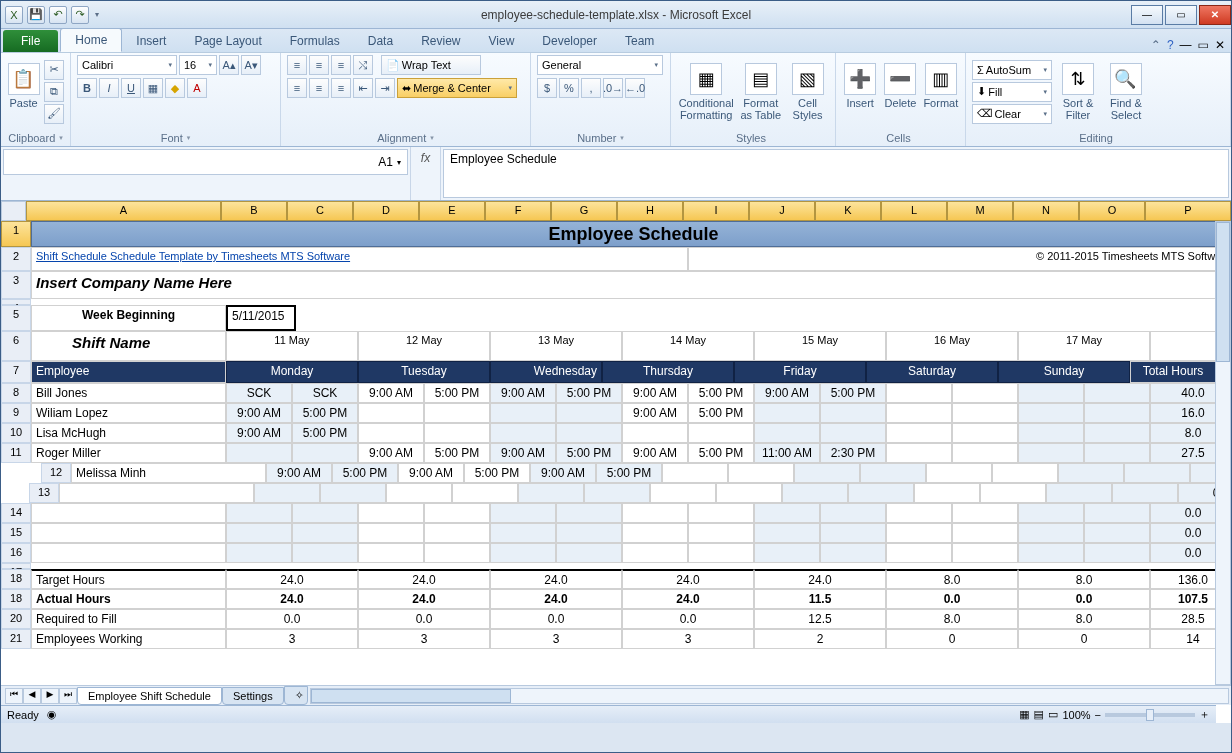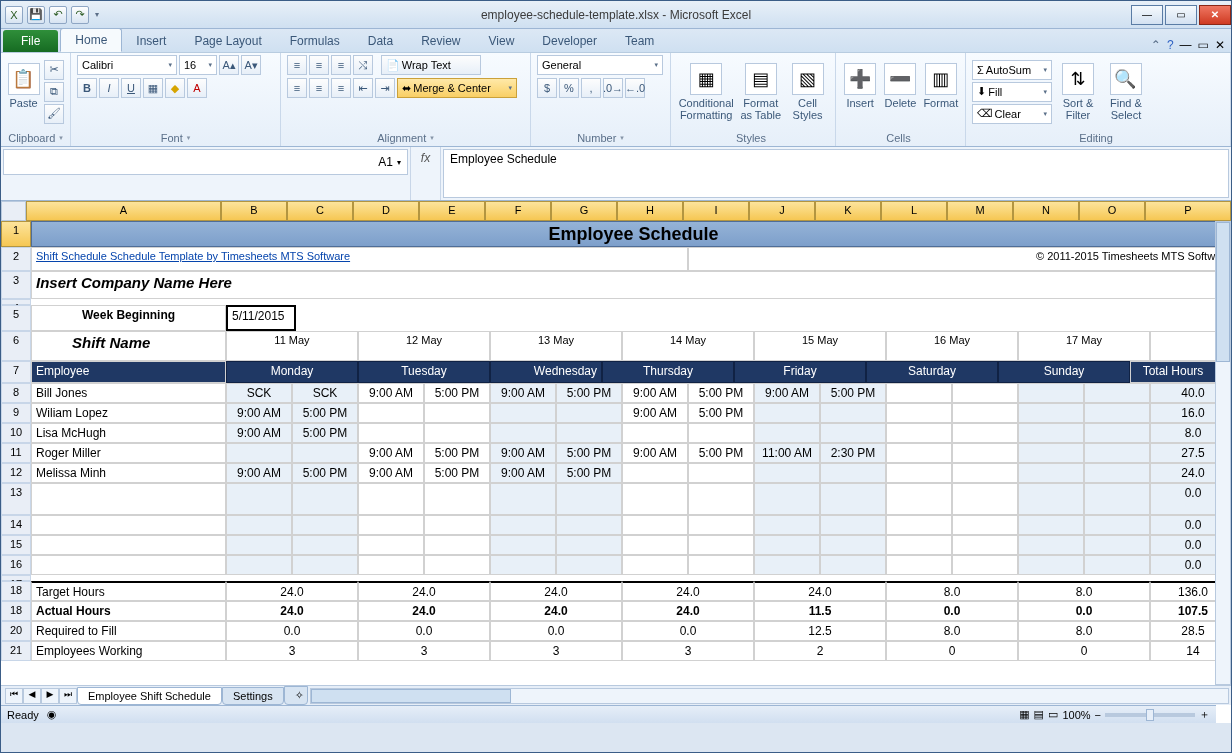--- a/index.html
+++ b/index.html
@@ -440,40 +440,40 @@
         <div class="cell cH c-center">9:00 AM</div>
         <div class="cell cI c-center">5:00 PM</div>
         <div class="cell cJ light c-center">11:00 AM</div>
         <div class="cell cK light c-center">2:30 PM</div>
         <div class="cell cL c-center"></div>
         <div class="cell cM c-center"></div>
         <div class="cell cN light c-center"></div>
         <div class="cell cO light c-center"></div>
         <div class="cell cP light c-center">27.5</div>
       </div>
-      <div class="row" style="height: 20px;">
+      <div class="row" style="height: 20px; margin-left: 40px;">
         <div class="rowhdr">12</div>
         <div class="cell cA">Melissa Minh</div>
         <div class="cell cB light c-center">9:00 AM</div>
         <div class="cell cC light c-center">5:00 PM</div>
         <div class="cell cD c-center">9:00 AM</div>
         <div class="cell cE c-center">5:00 PM</div>
         <div class="cell cF light c-center">9:00 AM</div>
         <div class="cell cG light c-center">5:00 PM</div>
         <div class="cell cH c-center"></div>
         <div class="cell cI c-center"></div>
         <div class="cell cJ light c-center"></div>
         <div class="cell cK light c-center"></div>
         <div class="cell cL c-center"></div>
         <div class="cell cM c-center"></div>
         <div class="cell cN light c-center"></div>
         <div class="cell cO light c-center"></div>
         <div class="cell cP light c-center">24.0</div>
       </div>
-      <div class="row" style="height: 32px;">
+      <div class="row" style="height: 20px; margin-left: 28px;">
         <div class="rowhdr">13</div>
         <div class="cell cA"></div>
         <div class="cell cB light c-center"></div>
         <div class="cell cC light c-center"></div>
         <div class="cell cD c-center"></div>
         <div class="cell cE c-center"></div>
         <div class="cell cF light c-center"></div>
         <div class="cell cG light c-center"></div>
         <div class="cell cH c-center"></div>
         <div class="cell cI c-center"></div>

